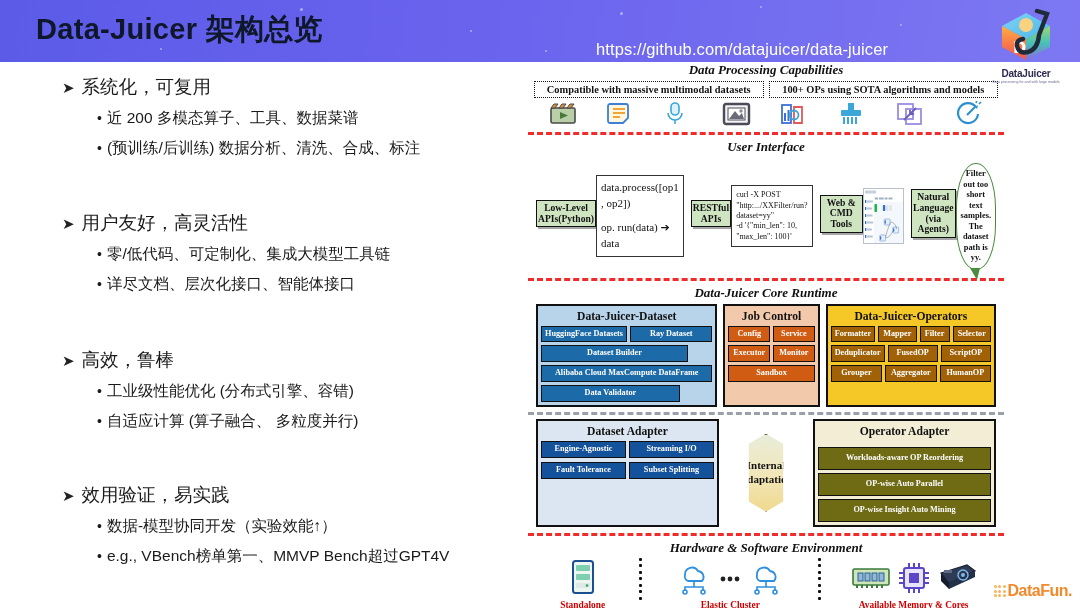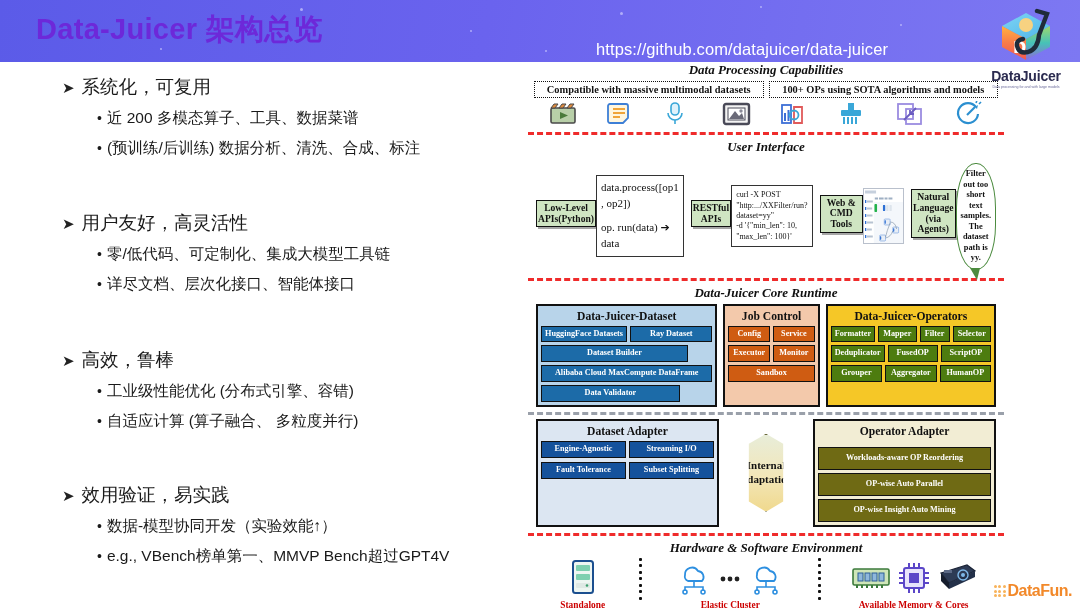--- a/index.html
+++ b/index.html
@@ -12,37 +12,37 @@
 
   
   .header {
     position: absolute; left: 0; top: 0; width: 1080px; height: 62px;
     background: linear-gradient(100deg, #5b5be8 0%, #6a63ee 45%, #7d78f2 100%);
     overflow: hidden;
   }
   .header .star { position:absolute; background:#c7c4fb; border-radius:50%; opacity:.75; }
   .page-title {
     position: absolute; left: 36px; top: 10px;
-    font-size: 29px; font-weight: bold; color: #6d28d9;
+    font-size: 29px; font-weight: bold; color: #0f172a;
     letter-spacing: .3px;
   }
   .repo-url {
     position: absolute; left: 596px; top: 40px;
     font-size: 16.5px; color: #ffffff; letter-spacing: .1px;
     z-index: 5;
   }
 
   
   .brand {
     position: absolute; right: 6px; top: 2px; width: 96px; height: 102px;
     display: flex; flex-direction: column; align-items: center;
     z-index: 6;
   }
   .brand-mark { position: relative; width: 62px; height: 62px; margin-top: 3px; }
-  .brand-name { font-size: 14px; font-weight: bold; color: #2b2b50; margin-top: 1px; letter-spacing: -.2px;}
+  .brand-name { font-size: 10px; font-weight: bold; color: #2b2b50; margin-top: 1px; letter-spacing: -.2px;}
   .brand-tag { font-size: 3.6px; color: #6b6b9b; margin-top: 1px; transform: scale(1,1);}
 
   
   .content-left { position: absolute; left: 0; top: 62px; width: 528px; height: 546px; }
   .grp { position: absolute; left: 62px; width: 470px; }
   .grp-head { font-size: 18.5px; color: #1a1a1a; white-space: nowrap; }
   .grp-head .ar { font-size: 15px; color:#222; margin-right: 7px; }
   .sub { font-size: 15.5px; color: #1a1a1a; margin-top: 9px; margin-left: 35px; white-space: nowrap;}
   .sub .dot { margin-right: 5px; font-size: 14px; }
 
@@ -106,21 +106,21 @@
   .chip {
     border: 1.4px solid #111; font-family:"Liberation Serif","DejaVu Serif",serif;
     font-weight:bold; font-size: 8.2px; text-align:center; color:#fff;
     padding: 3px 3px; line-height:1.08; flex:1; white-space: nowrap;
   }
   .panel.ds { background:#b8d4ea; }
   .panel.ds .chip { background:#1c6ba8; }
   .panel.jc { background:#f3c9ab; }
   .panel.jc .chip { background:#cf5c12; }
   .panel.ops { background:#f5c727; }
-  .panel.ops .chip { background:#4d7c0f; }
+  .panel.ops .chip { background:#a16207; }
   .panel.dsa { background:#dce6f2; }
   .panel.dsa .chip { background:#15529c; }
   .panel.opa { background:#f2edd4; }
   .panel.opa .chip { background:#6f6a14; }
 
   
   .adapt-row { display:flex; gap:6px; padding: 0 8px; align-items: stretch; }
   .arrow-box { width: 82px; position: relative; display:flex; align-items:center; justify-content:center;}
   .arrow-shape {
     width: 78px; height: 78px;

